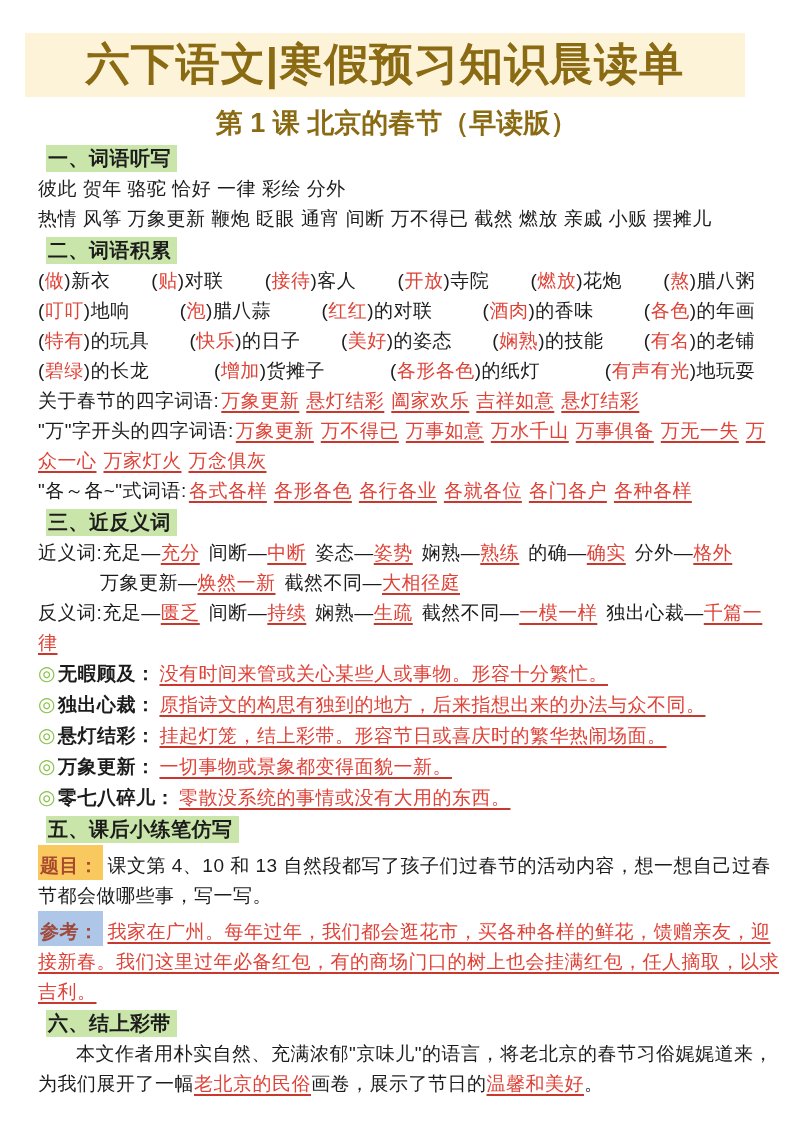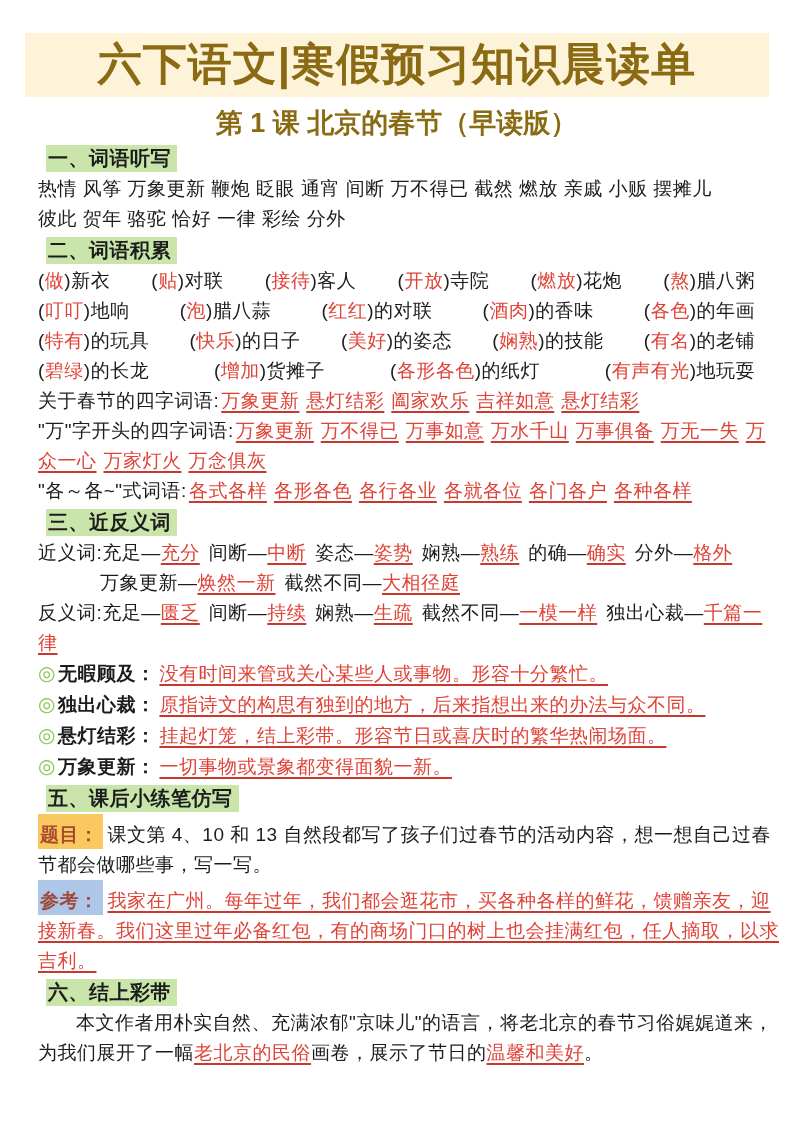--- a/index.html
+++ b/index.html
@@ -5,21 +5,21 @@
   html,body{margin:0;padding:0;}
   body{
     width:793px;height:1122px;overflow:hidden;background:#ffffff;
     font-family:"Liberation Sans","DejaVu Sans",sans-serif;
     color:#1c1c1c;
   }
   .page{width:793px;height:1122px;position:relative;}
   
   .title-band{
     margin:33px 48px 0 25px;width:720px;background:#fdf3d8;
-    text-align:center;padding:6px 12px 8px;
+    text-align:center;padding:6px 0 8px;
   }
   .title-band h1{
     margin:0;font-size:44px;line-height:50px;font-weight:bold;
     color:#8a6a12;letter-spacing:1px;
   }
   .subtitle{
     margin:10px 0 6px;text-align:center;font-size:27px;line-height:32px;
     font-weight:bold;color:#8a6a12;
   }
   
@@ -65,22 +65,22 @@
     </div>
     <h2 class="subtitle">第 1 课 北京的春节（早读版）</h2>
   </header>
 
   <main class="content">
 
     <section>
       <div class="sec-head">
         <span class="hl-green">一、词语听写</span>
       </div>
+      <p>彼此 贺年 骆驼 恰好 一律 彩绘 分外</p>
       <p>热情 风筝 万象更新 鞭炮 眨眼 通宵 间断 万不得已 截然 燃放 亲戚 小贩 摆摊儿</p>
-      <p>彼此 贺年 骆驼 恰好 一律 彩绘 分外</p>
     </section>
 
     <section>
       <div class="sec-head">
         <span class="hl-green">二、词语积累</span>
       </div>
       <div class="plist-row">
           <span class="phrase"><span>(</span><span class="red">做</span><span>)新衣</span></span>
           <span class="phrase"><span>(</span><span class="red">贴</span><span>)对联</span></span>
           <span class="phrase"><span>(</span><span class="red">接待</span><span>)客人</span></span>
@@ -120,20 +120,21 @@
       <p class="pairs-line"><span class="k">近义词:</span><span><span class="pair"><span>充足—</span><span class="red ul">充分</span></span><span class="pair"><span>间断—</span><span class="red ul">中断</span></span><span class="pair"><span>姿态—</span><span class="red ul">姿势</span></span><span class="pair"><span>娴熟—</span><span class="red ul">熟练</span></span><span class="pair"><span>的确—</span><span class="red ul">确实</span></span><span class="pair"><span>分外—</span><span class="red ul">格外</span></span></span></p>
       <p class="pairs-line indent2"><span><span class="pair"><span>万象更新—</span><span class="red ul">焕然一新</span></span><span class="pair"><span>截然不同—</span><span class="red ul">大相径庭</span></span></span></p>
       <p class="pairs-line"><span class="k">反义词:</span><span><span class="pair"><span>充足—</span><span class="red ul">匮乏</span></span><span class="pair"><span>间断—</span><span class="red ul">持续</span></span><span class="pair"><span>娴熟—</span><span class="red ul">生疏</span></span><span class="pair"><span>截然不同—</span><span class="red ul">一模一样</span></span><span class="pair"><span>独出心裁—</span><span class="red ul">千篇一律</span></span></span></p>
     </section>
 
     <section>
       <p class="def-line"><span class="bullet">◎</span><span class="term">无暇顾及：</span><span class="red ul">没有时间来管或关心某些人或事物。形容十分繁忙。</span></p>
       <p class="def-line"><span class="bullet">◎</span><span class="term">独出心裁：</span><span class="red ul">原指诗文的构思有独到的地方，后来指想出来的办法与众不同。</span></p>
       <p class="def-line"><span class="bullet">◎</span><span class="term">悬灯结彩：</span><span class="red ul">挂起灯笼，结上彩带。形容节日或喜庆时的繁华热闹场面。</span></p>
       <p class="def-line"><span class="bullet">◎</span><span class="term">万象更新：</span><span class="red ul">一切事物或景象都变得面貌一新。</span></p>
+      <p class="def-line"><span class="bullet">◎</span><span class="term">零七八碎儿：</span><span class="red ul">零散没系统的事情或没有大用的东西。</span></p>
     </section>
 
     <section>
       <div class="sec-head">
         <span class="hl-green">五、课后小练笔仿写</span>
       </div>
       <p><span class="label q">题目：</span><span>课文第 4、10 和 13 自然段都写了孩子们过春节的活动内容，想一想自己过春节都会做哪些事，写一写。</span></p>
       <p><span class="label a">参考：</span><span class="red ul">我家在广州。每年过年，我们都会逛花市，买各种各样的鲜花，馈赠亲友，迎接新春。我们这里过年必备红包，有的商场门口的树上也会挂满红包，任人摘取，以求吉利。</span></p>
     </section>
 

